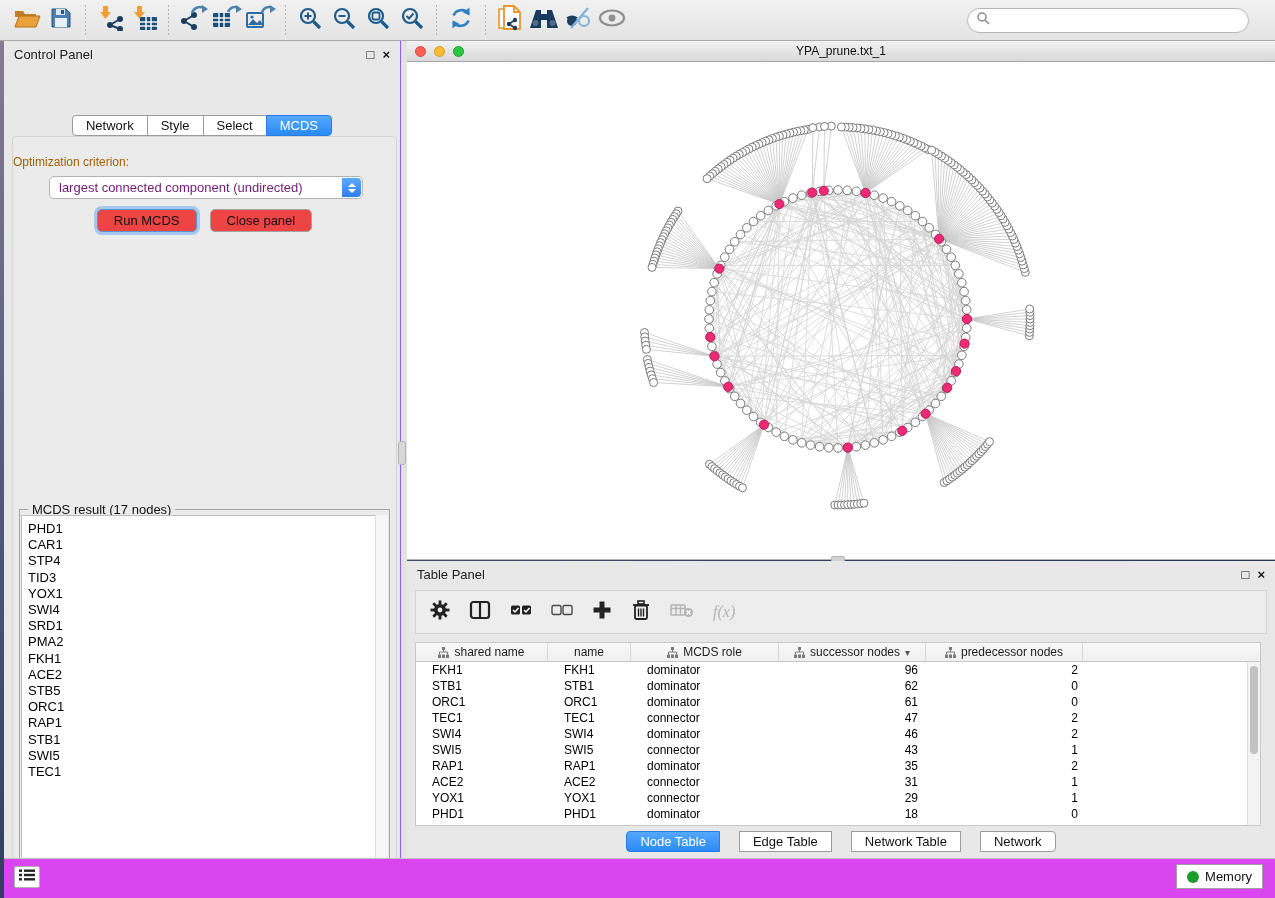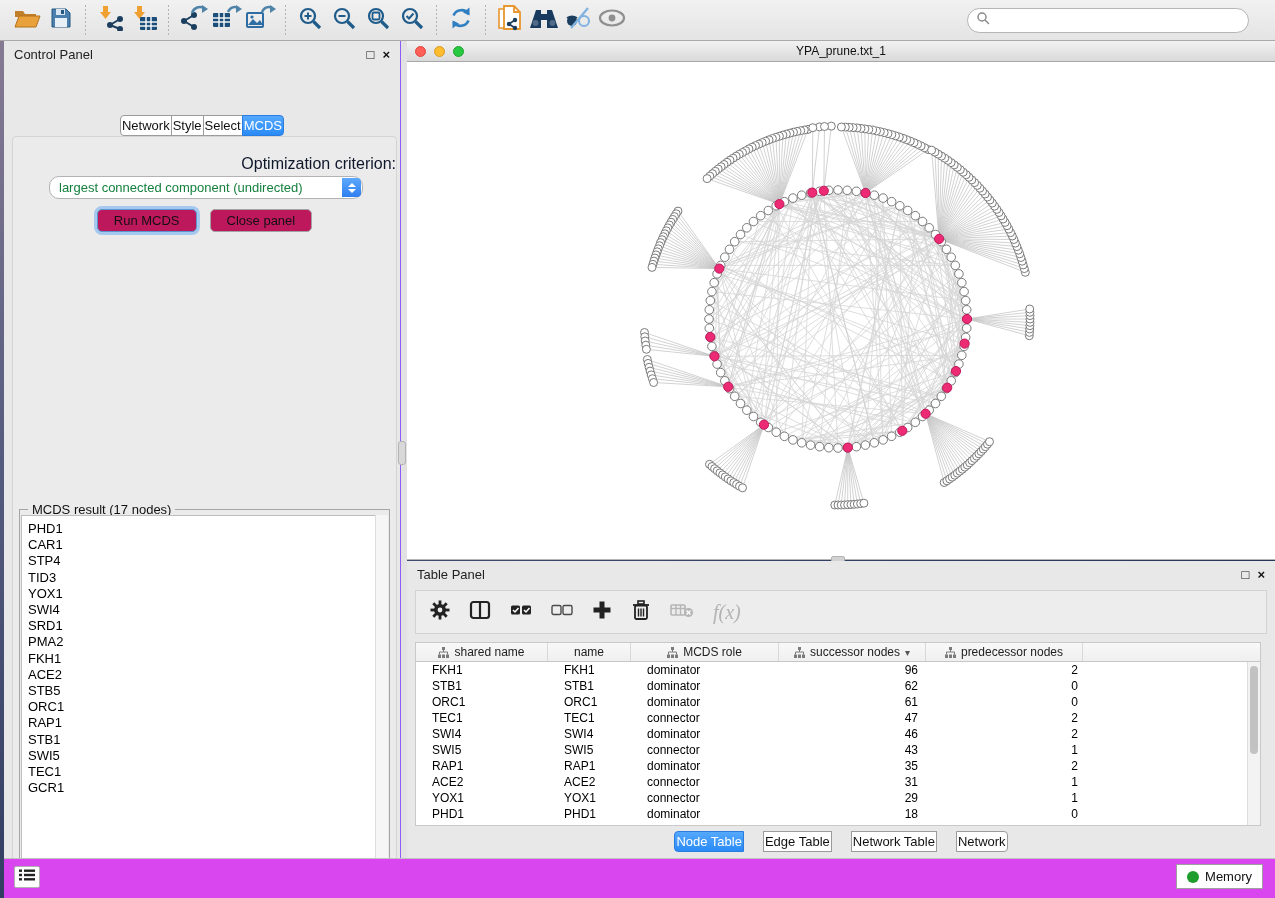--- a/index.html
+++ b/index.html
@@ -24,42 +24,42 @@
   
   .control-panel { position:absolute; left:4px; top:41px; width:397px; height:817px;
     background:#e8e8e8; border-right:1px solid #8b5cf6; }
   .panel-titlebar { height:26px; display:flex; align-items:center; padding:0 10px;
     font-size:13px; color:#222; }
   .panel-winbtns { margin-left:auto; display:flex; gap:8px; font-size:13px; color:#111; }
   .panel-winbtns span { cursor:default; line-height:1; }
   .wb-close { font-weight:bold; }
 
   .ctab-row { position:absolute; left:0; top:74px; width:100%; display:flex; justify-content:center; }
-  .tab { height:21px; padding:0 1px; background:#fff; border:1px solid #9b9b9b;
+  .tab { height:21px; padding:0 13px; background:#fff; border:1px solid #9b9b9b;
     margin-left:-1px; font-size:13px; display:flex; align-items:center; color:#111; }
   .tab:first-child { border-radius:4px 0 0 4px; margin-left:0; }
   .tab:last-child { border-radius:0 4px 4px 0; }
   .tab.active { background:linear-gradient(#55a8fd,#2a8bf5); border-color:#2a7de0; color:#fff; }
 
   .cp-content { position:absolute; left:8px; top:95px; width:385px; height:753px;
     background:#ebebeb; border:1px solid #d4d4d4; border-radius:4px; }
-  .opt-label { position:absolute; left:0; top:18px; width:100%; text-align:right;
-    font-size:16px; color:#0f172a; }
+  .opt-label { position:absolute; left:0; top:18px; width:100%; text-align:left;
+    font-size:12px; color:#a16207; }
   .opt-select { position:absolute; left:36px; top:39px; width:314px; height:23px;
-    background:#fff; border:1px solid #b3b3b3; border-radius:10px;
-    display:flex; align-items:center; font-size:13px; color:#15803d; padding-left:9px; }
+    background:#fff; border:1px solid #b3b3b3; border-radius:5px;
+    display:flex; align-items:center; font-size:13px; color:#701a75; padding-left:9px; }
   .opt-select .stepper { position:absolute; right:1px; top:1px; bottom:1px; width:19px;
     background:linear-gradient(#5ea9fc,#2e7ef0); border-radius:0 4px 4px 0;
     display:flex; flex-direction:column; align-items:center; justify-content:center; gap:2px; }
   .arr-up { width:0;height:0;border-left:4px solid transparent;border-right:4px solid transparent;
     border-bottom:4px solid #fff; }
   .arr-dn { width:0;height:0;border-left:4px solid transparent;border-right:4px solid transparent;
     border-top:4px solid #fff; }
   .btn-row { position:absolute; top:72px; left:0; width:100%; display:flex; justify-content:center; gap:13px; }
-  .pbtn { height:23px; padding:0 16px; background:#be185d; border:1px solid #a3a3a3;
+  .pbtn { height:23px; padding:0 16px; background:#ef4444; border:1px solid #a3a3a3;
     border-radius:5px; font-size:13px; color:#111; display:flex; align-items:center; }
   .pbtn.focused { box-shadow:0 0 0 3px #a5c9ee; border-color:#5b94cf; }
 
   .result-group { position:absolute; left:6px; top:372px; width:371px; height:371px;
     border:1px solid #a5a5a5; }
   .result-legend { position:absolute; left:8px; top:-8px; background:#ebebeb;
     padding:0 4px; font-size:13px; color:#111; }
   .result-list { position:absolute; left:1px; right:1px; top:5px; bottom:1px;
     background:#fff; border:1px solid #bdbdbd; padding:5px 0 0 6px;
     font-size:13px; line-height:16.2px; color:#000; overflow:hidden; }
@@ -84,21 +84,21 @@
   .tl-green { background:#28c840; border:1px solid #1da32f; }
   .net-title { position:absolute; left:0; right:0; text-align:center; font-size:12px; color:#111; }
   .net-canvas { position:absolute; left:0; top:21px; width:868px; height:497px; }
 
   
   .table-panel { position:absolute; left:407px; top:561px; width:868px; height:297px;
     background:#e8e8e8; }
   .tp-toolbar { position:absolute; left:8px; top:29px; width:852px; height:44px;
     background:#ededed; border:1px solid #d2d2d2; display:flex; align-items:center;
     padding:0 14px; gap:19px; }
-  .fx-label { font-size:20px; font-style:italic; color:#b3b3b3;
+  .fx-label { font-size:16px; font-style:italic; color:#b3b3b3;
     font-family:"Liberation Serif", serif; }
 
   .node-table { position:absolute; left:8px; top:81px; width:846px; height:184px;
     background:#fff; border:1px solid #c9c9c9; }
   .thead-row, .tr { display:grid; grid-template-columns:132px 83px 148px 147px 157px 1fr; }
   .thead-row { height:19px; background:linear-gradient(#f8f8f8,#efefef);
     border-bottom:1px solid #c6c6c6; }
   .th { display:flex; align-items:center; justify-content:center; gap:5px;
     font-size:12px; color:#222; border-right:1px solid #d8d8d8; overflow:hidden; }
   .th:last-child { border-right:none; }
@@ -336,21 +336,20 @@
           <div>SRD1</div>
           <div>PMA2</div>
           <div>FKH1</div>
           <div>ACE2</div>
           <div>STB5</div>
           <div>ORC1</div>
           <div>RAP1</div>
           <div>STB1</div>
           <div>SWI5</div>
           <div>TEC1</div>
-          <div>GCR1</div>
         </div>
       <div class="result-scroll"></div>
     </div>
   </div>
 </div>
 
 <div class="vsplit"></div>
 <div class="vsplit-handle"></div>
 
 <div class="net-window">

